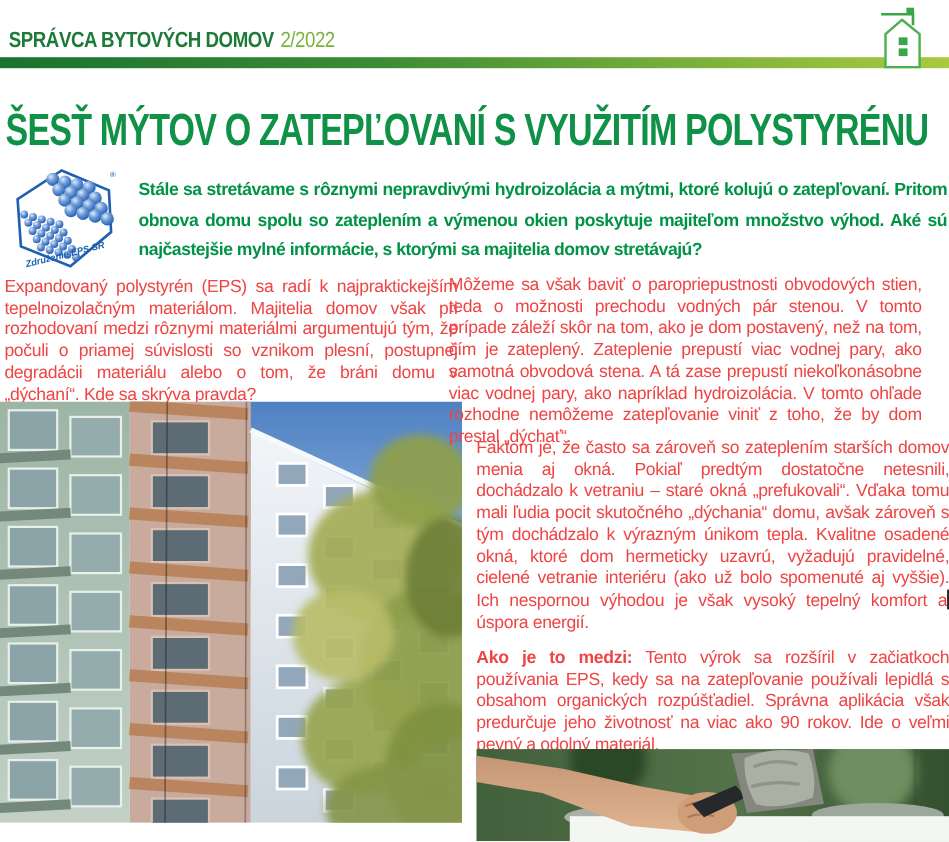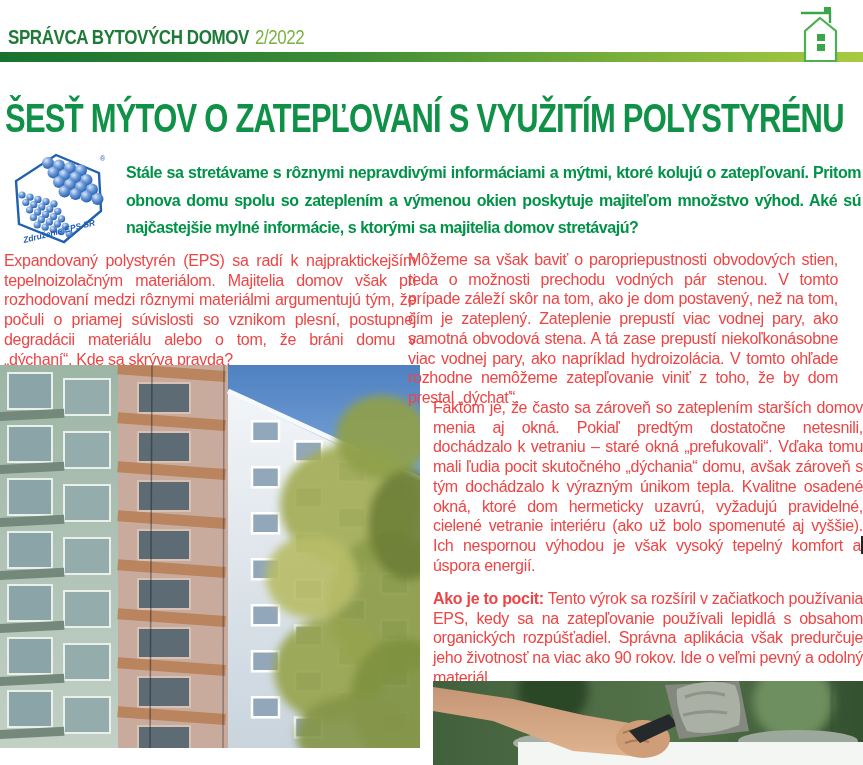--- a/index.html
+++ b/index.html
@@ -109,21 +109,21 @@
         <circle cx="29.2" cy="74" r="3.6" fill="url(#sph)"></circle>
         <circle cx="37.2" cy="76.2" r="3.6" fill="url(#sph)"></circle>
         <circle cx="45.2" cy="78.4" r="3.6" fill="url(#sph)"></circle>
         <circle cx="53.2" cy="80.6" r="3.6" fill="url(#sph)"></circle>
         <circle cx="61.2" cy="82.8" r="3.6" fill="url(#sph)"></circle>
       </g>
     <text x="92" y="10" font-size="7" fill="#2060b0">®</text>
     <text x="16" y="92" font-size="8.5" font-weight="bold" font-style="italic" fill="#2060b0" transform="rotate(-14 16 92)">Združenie EPS SR</text>
   </svg>
 
-  <div class="abs intro">Stále sa stretávame s rôznymi nepravdivými informáciami a mýtmi, ktoré kolujú o zatepľovaní. Pritom obnova domu spolu so zateplením a výmenou okien poskytuje majiteľom množstvo výhod. Aké sú najčastejšie mylné informácie, s ktorými sa majitelia domov stretávajú?</div>
+  <div class="abs intro">Stále sa stretávame s rôznymi nepravdivými hydroizolácia a mýtmi, ktoré kolujú o zatepľovaní. Pritom obnova domu spolu so zateplením a výmenou okien poskytuje majiteľom množstvo výhod. Aké sú najčastejšie mylné informácie, s ktorými sa majitelia domov stretávajú?</div>
 
   <div class="abs bodytxt col-left-para">Expandovaný polystyrén (EPS) sa radí k najpraktickejším tepelnoizolačným materiálom. Majitelia domov však pri rozhodovaní medzi rôznymi materiálmi argumentujú tým, že počuli o priamej súvislosti so vznikom plesní, postupnej degradácii materiálu alebo o tom, že bráni domu v „dýchaní“. Kde sa skrýva pravda?</div>
 
   <svg class="abs photo-building" viewBox="0 0 420 383" preserveAspectRatio="none">
     <defs>
       <linearGradient id="skyG" x1="0" y1="0" x2="0" y2="1">
         <stop offset="0%" stop-color="#4f81c2"></stop>
           <stop offset="100%" stop-color="#93b9e2"></stop>
       </linearGradient>
       <linearGradient id="whiteG" x1="0" y1="0" x2="0" y2="1">
@@ -226,21 +226,21 @@
         <ellipse cx="408" cy="160" rx="40" ry="55" fill="#6f8038" opacity="0.92"></ellipse>
         <ellipse cx="356" cy="370" rx="60" ry="40" fill="#85964a" opacity="0.92"></ellipse>
       </g>
   </svg>
 
   <div class="abs bodytxt p1">Môžeme sa však baviť o paropriepustnosti obvodových stien, teda o možnosti prechodu vodných pár stenou. V tomto prípade záleží skôr na tom, ako je dom postavený, než na tom, čím je zateplený. Zateplenie prepustí viac vodnej pary, ako samotná obvodová stena. A tá zase prepustí niekoľkonásobne viac vodnej pary, ako napríklad hydroizolácia. V tomto ohľade rozhodne nemôžeme zatepľovanie viniť z toho, že by dom prestal „dýchať“.</div>
 
   <div class="abs bodytxt p2"><span>Faktom je, že často sa zároveň so zateplením starších domov menia aj okná. Pokiaľ predtým dostatočne netesnili, dochádzalo k vetraniu – staré okná „prefukovali“. Vďaka tomu mali ľudia pocit skutočného „dýchania“ domu, avšak zároveň s tým dochádzalo k výrazným únikom tepla. Kvalitne osadené okná, ktoré dom hermeticky uzavrú, vyžadujú pravidelné, cielené vetranie interiéru (ako už bolo spomenuté aj vyššie). Ich nespornou výhodou je však vysoký tepelný komfort a</span><span class="caret"></span><span>úspora energií.</span></div>
 
 
-  <div class="abs bodytxt answer"><span class="lead">Ako je to pocit:</span><span> Tento výrok sa rozšíril v začiatkoch používania EPS, kedy sa na zatepľovanie používali lepidlá s obsahom organických rozpúšťadiel. Správna aplikácia však predurčuje jeho životnosť na viac ako 90 rokov. Ide o veľmi pevný a odolný materiál.</span></div>
+  <div class="abs bodytxt answer"><span class="lead">Ako je to medzi:</span><span> Tento výrok sa rozšíril v začiatkoch používania EPS, kedy sa na zatepľovanie používali lepidlá s obsahom organických rozpúšťadiel. Správna aplikácia však predurčuje jeho životnosť na viac ako 90 rokov. Ide o veľmi pevný a odolný materiál.</span></div>
 
   <svg class="abs photo-trowel" viewBox="0 0 430 84" preserveAspectRatio="none">
     <defs>
       <linearGradient id="bgG" x1="0" y1="0" x2="1" y2="0">
         <stop offset="0%" stop-color="#41603c"></stop>
           <stop offset="55%" stop-color="#55734a"></stop>
           <stop offset="100%" stop-color="#33502f"></stop>
       </linearGradient>
       <linearGradient id="skinG" x1="0" y1="0" x2="0" y2="1">
         <stop offset="0%" stop-color="#c59676"></stop>

